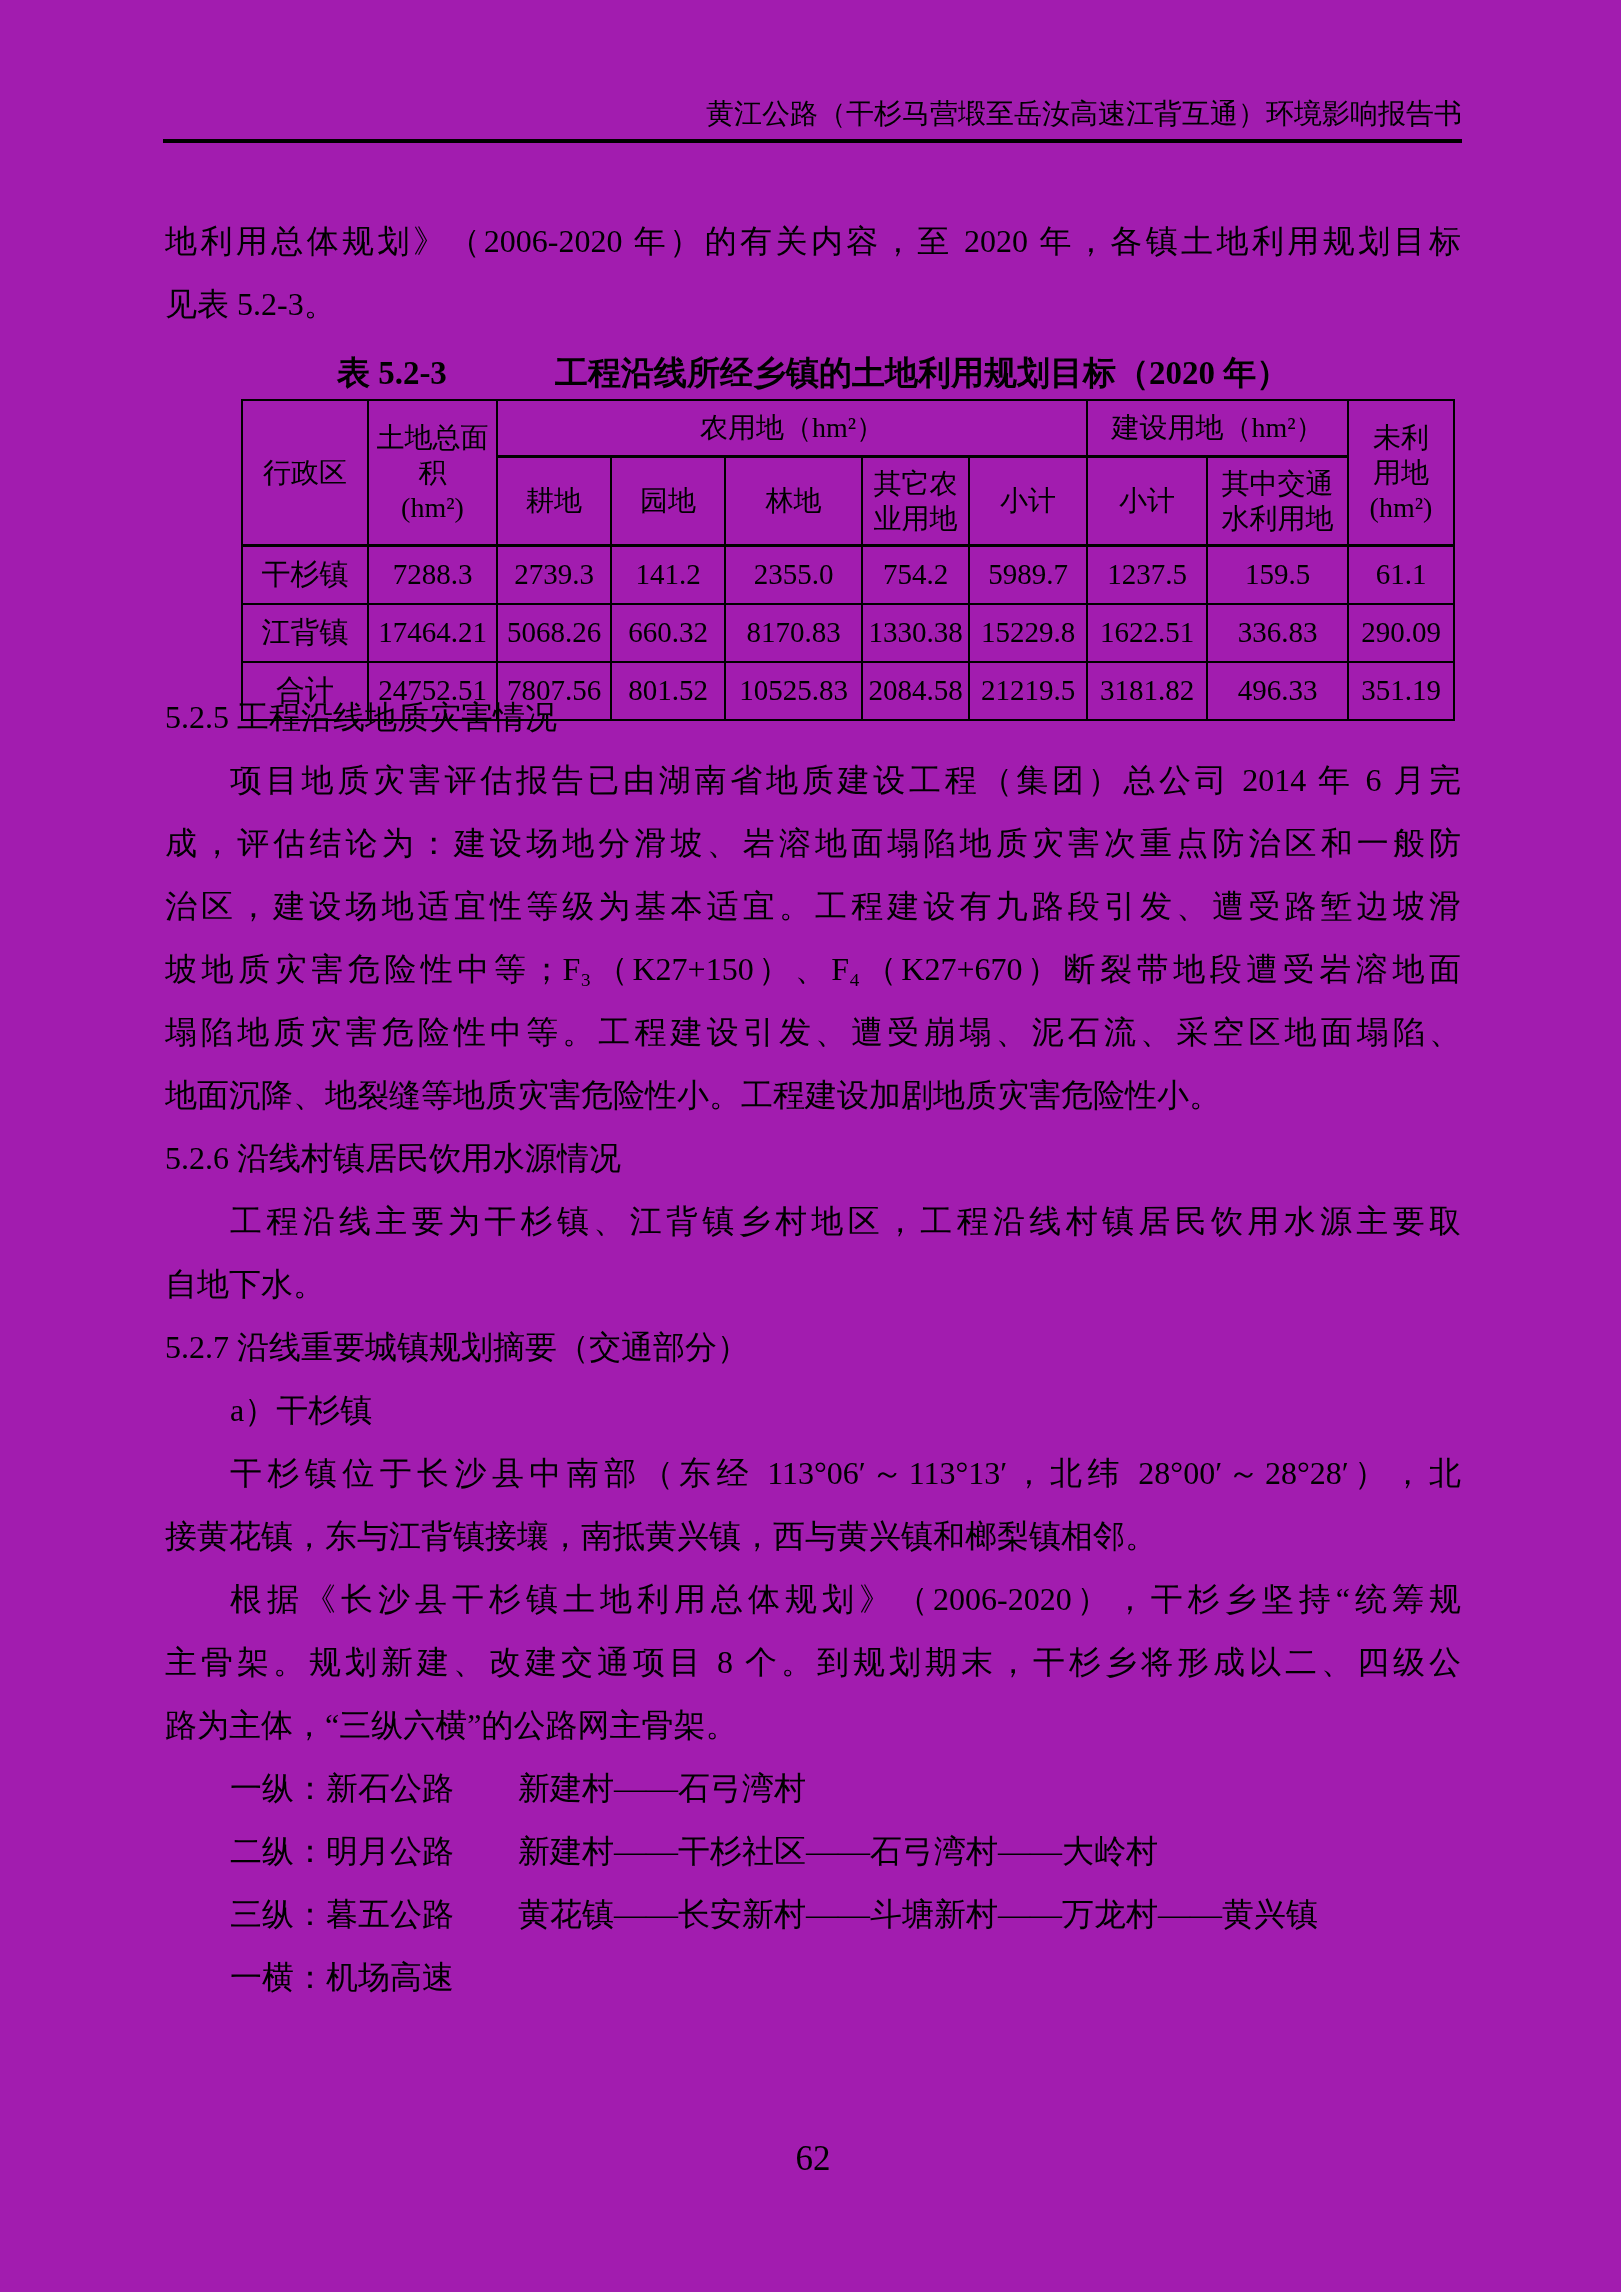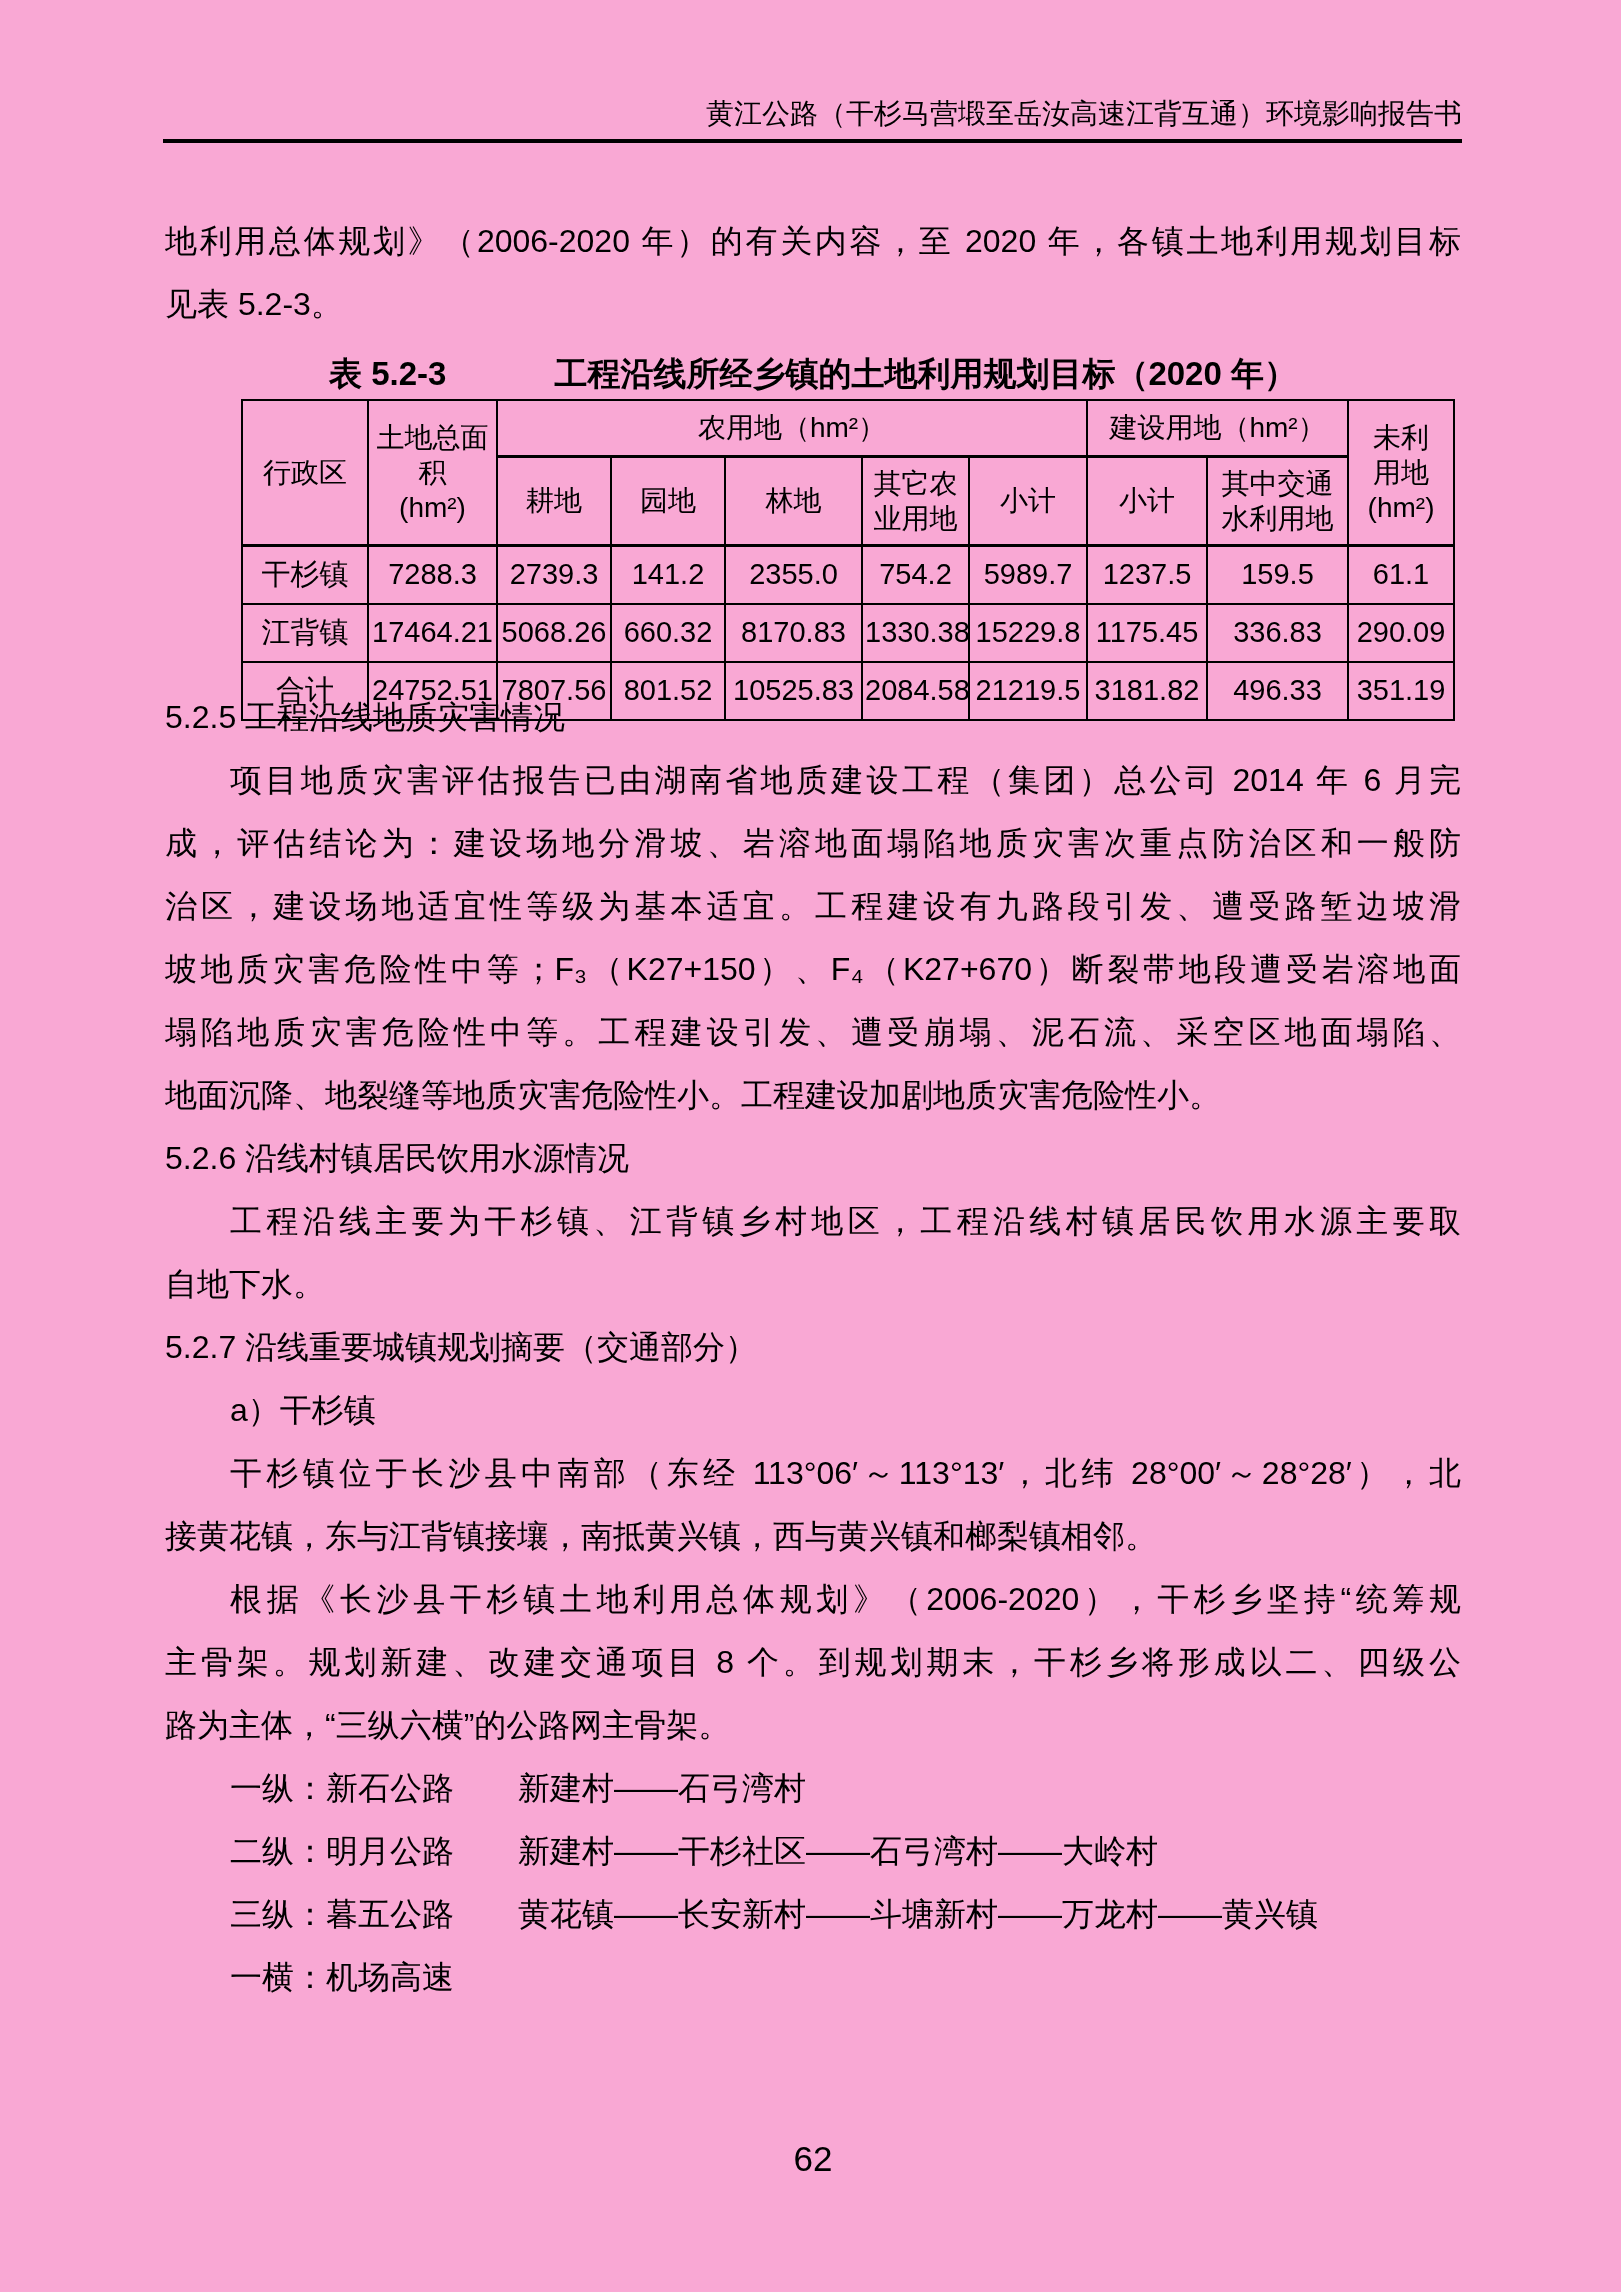--- a/index.html
+++ b/index.html
@@ -1,22 +1,22 @@
 <!DOCTYPE html>
 <html lang="zh"><head>
 <meta charset="utf-8">
 <style>
   html,body { margin:0; padding:0; background:#888; }
   .page {
     position:relative;
     width:1621px; height:2293px;
     margin:0 auto;
-    background:#f9a8d4;
+    background:#a21caf;
     color:#000;
-    font-family:Liberation Sans, sans-serif;
+    font-family:Liberation Serif, serif;
     overflow:hidden;
   }
   
   .doc-header {
     position:absolute; left:163px; right:159px; top:94px;
     text-align:right;
     font-size:28px; line-height:39px;
     padding-bottom:5.9px;
     border-bottom:4.9px solid #000;
   }
@@ -132,21 +132,21 @@
         <td>61.1</td>
       </tr>
       <tr>
         <th>江背镇</th>
         <td>17464.21</td>
         <td>5068.26</td>
         <td>660.32</td>
         <td>8170.83</td>
         <td>1330.38</td>
         <td>15229.8</td>
-        <td>1175.45</td>
+        <td>1622.51</td>
         <td>336.83</td>
         <td>290.09</td>
       </tr>
       <tr>
         <th>合计</th>
         <td>24752.51</td>
         <td>7807.56</td>
         <td>801.52</td>
         <td>10525.83</td>
         <td>2084.58</td>

